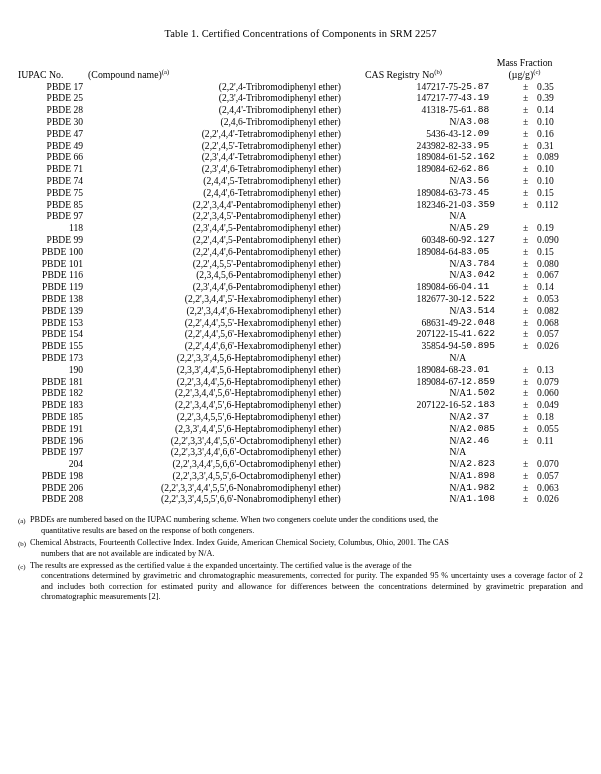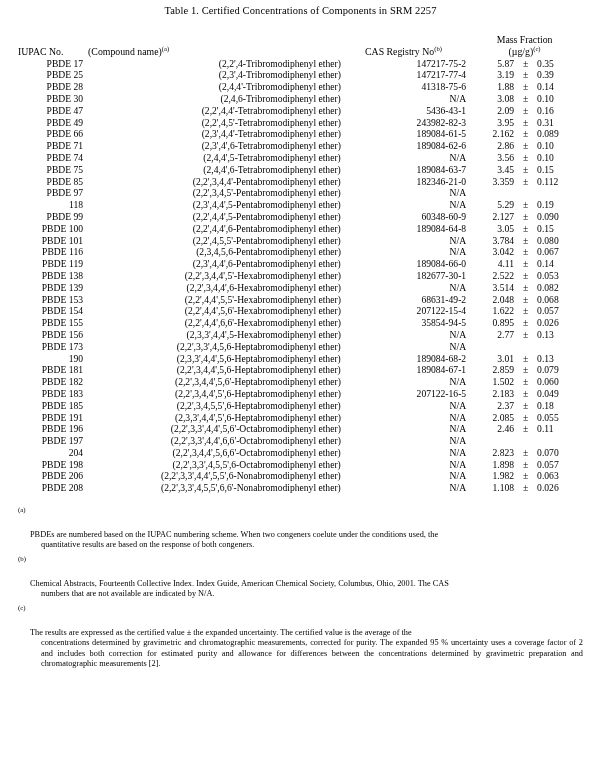--- a/index.html
+++ b/index.html
@@ -10,21 +10,21 @@
   body {
     width: 601px;
     height: 774px;
     font-family: "Liberation Serif", "DejaVu Serif", serif;
     color: #000000;
     font-size: 10px;
     position: relative;
     overflow: hidden;
   }
   .page {
-    padding: 5px 18px 8px 18px;
+    padding: 28px 18px 8px 18px;
     box-sizing: border-box;
     width: 601px;
   }
   .caption {
     text-align: center;
     font-size: 10.5px;
     margin-bottom: 18px;
     letter-spacing: 0.1px;
   }
   table.main {
@@ -52,42 +52,42 @@
   .col-iupac { width: 66px; text-align: left; padding-left: 62px !important; white-space: nowrap;}
   .col-name  { width: 238px; text-align: left; }
   .col-cas   { width: 118px; text-align: center; }
   .col-val   { width: 48px;  text-align: right; }
   .col-pm    { width: 16px;  text-align: center; }
   .col-unc   { width: 46px;  text-align: left; }
 
   .row td.c-iupac { text-align: right; padding-right: 5px !important; white-space: nowrap; }
   .row td.c-name  { text-align: right; white-space: nowrap; }
   .row td.c-cas   { text-align: right; white-space: nowrap; }
-  .row td.c-val   { text-align: right; padding-right: 3px; white-space: nowrap; }
+  .row td.c-val   { padding-right: 3px; white-space: nowrap; font-family: Liberation Mono, monospace; }
   .row td.c-pm    { text-align: center; white-space: nowrap; }
   .row td.c-unc   { text-align: left; padding-left: 3px; white-space: nowrap; }
 
   sup { font-size: 6.6px; vertical-align: super; line-height: 0; }
 
   .footnotes {
     margin-top: 10px;
     font-size: 8.3px;
     line-height: 10.4px;
   }
   .fn {
     display: flex;
     margin-bottom: 2px;
   }
   .fn-mark {
     width: 12px;
     flex: 0 0 12px;
     font-size: 6.8px;
     padding-top: 1px;
   }
-  .fn-text { flex: 1 1 auto; text-align: justify; margin-top: 26px; }
+  .fn-text { flex: 1 1 auto; text-align: justify; }
   .fn-text .ind { display: block; padding-left: 11px; }
 </style>
 </head>
 <body>
 
 <div class="page">
 
   <div class="caption">Table 1.  Certified Concentrations of Components in SRM 2257</div>
 
   <table class="main">
@@ -289,28 +289,20 @@
         </tr>
         <tr class="row">
           <td class="c-iupac">PBDE 155</td>
           <td class="c-name">(2,2',4,4',6,6'-Hexabromodiphenyl ether)</td>
           <td class="c-cas">35854-94-5</td>
           <td class="c-val">0.895</td>
           <td class="c-pm">±</td>
           <td class="c-unc">0.026</td>
         </tr>
         <tr class="row">
-          <td class="c-iupac">PBDE 156</td>
-          <td class="c-name">(2,3,3',4,4',5-Hexabromodiphenyl ether)</td>
-          <td class="c-cas">N/A</td>
-          <td class="c-val">2.77</td>
-          <td class="c-pm">±</td>
-          <td class="c-unc">0.13</td>
-        </tr>
-        <tr class="row">
           <td class="c-iupac">PBDE 173</td>
           <td class="c-name">(2,2',3,3',4,5,6-Heptabromodiphenyl ether)</td>
           <td class="c-cas">N/A</td>
           <td class="c-val"></td>
           <td class="c-pm"></td>
           <td class="c-unc"></td>
         </tr>
         <tr class="row">
           <td class="c-iupac">190</td>
           <td class="c-name">(2,3,3',4,4',5,6-Heptabromodiphenyl ether)</td>

